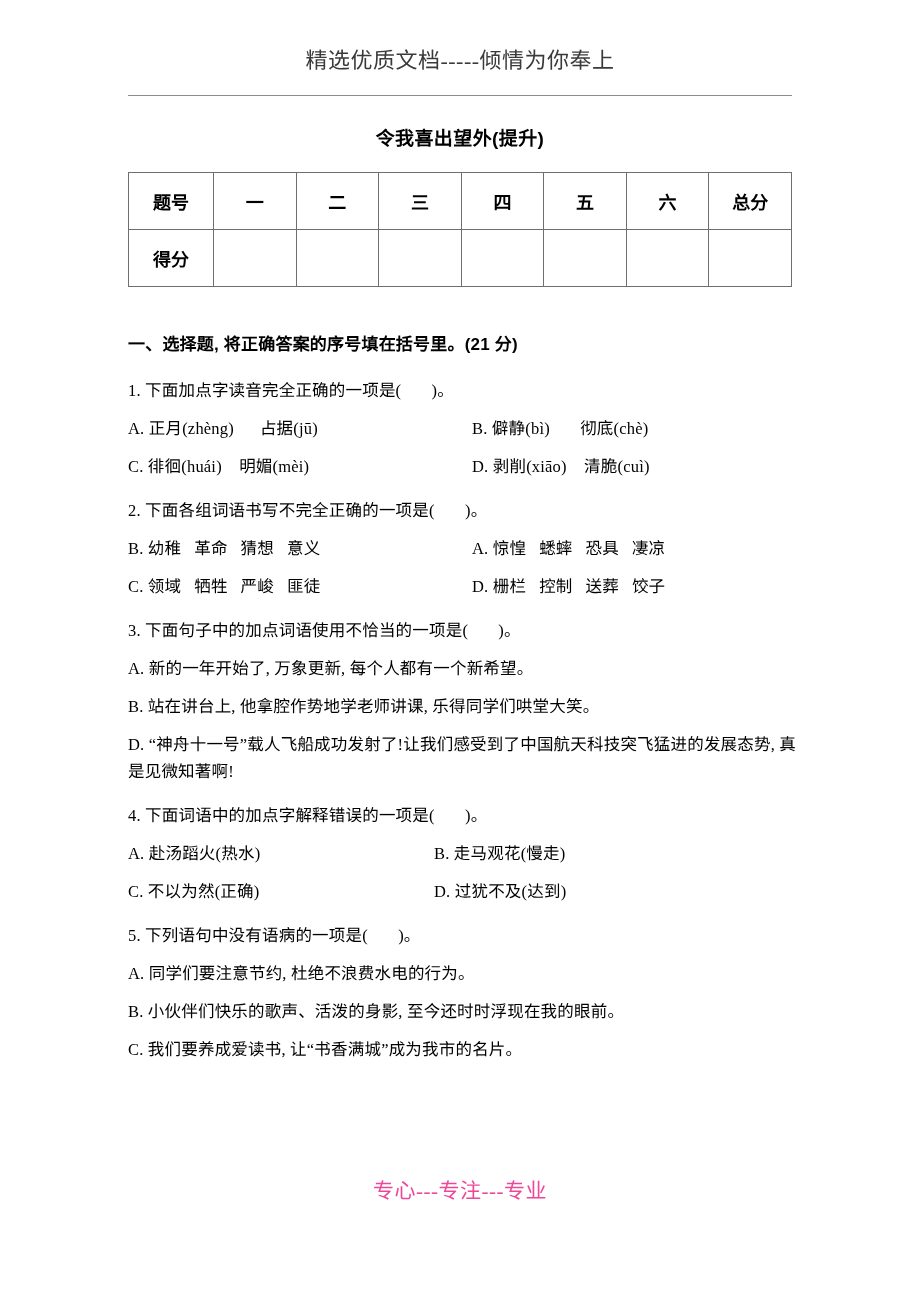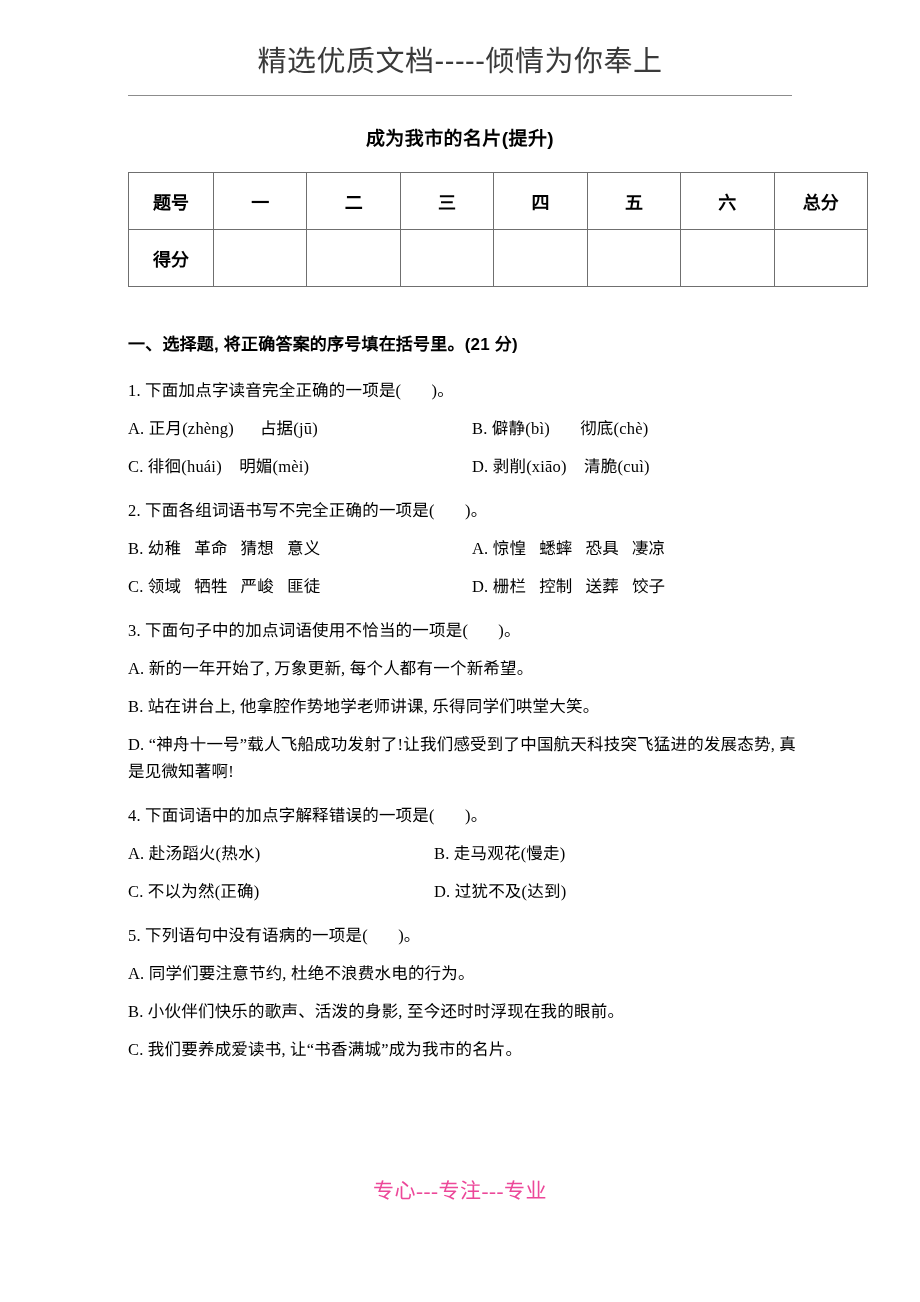--- a/index.html
+++ b/index.html
@@ -28,22 +28,22 @@
 
   
   .doc-header {
     position: absolute;
     left: 128px;
     top: 44px;
     width: 664px;
     text-align: center;
   }
   .doc-header-text {
-    font-family: Liberation Sans, sans-serif;
-    font-size: 29px;
+    font-family: Liberation Serif, serif;
+    font-size: 22px;
     line-height: 34px;
     letter-spacing: 0.5px;
     color: #3a3a3a;
     white-space: nowrap;
   }
   .header-rule {
     position: absolute;
     left: 128px;
     top: 95px;
     width: 664px;
@@ -63,21 +63,21 @@
     font-size: 19px;
     line-height: 26px;
     letter-spacing: 0.4px;
   }
 
   
   .score-table {
     position: absolute;
     left: 128px;
     top: 172px;
-    width: 740px;
+    width: 664px;
     border-collapse: collapse;
     table-layout: fixed;
     border-radius: 29px;
   }
   .score-table td {
     border: 1px solid #6f6f6f;
     height: 56px;
     text-align: center;
     vertical-align: middle;
     font-family: "Liberation Sans", "DejaVu Sans", sans-serif;
@@ -170,21 +170,21 @@
 </head>
 <body>
 
 <div class="page">
 
   <div class="doc-header">
     <div class="doc-header-text">精选优质文档-----倾情为你奉上</div>
   </div>
   <div class="header-rule"></div>
 
-  <div class="paper-title">成为我市的名片(提升)</div>
+  <div class="paper-title">令我喜出望外(提升)</div>
 
   <table class="score-table">
     <tbody>
       <tr>
         <td class="label-cell">题号</td>
         <td>一</td>
         <td>二</td>
         <td>三</td>
         <td>四</td>
         <td>五</td>

